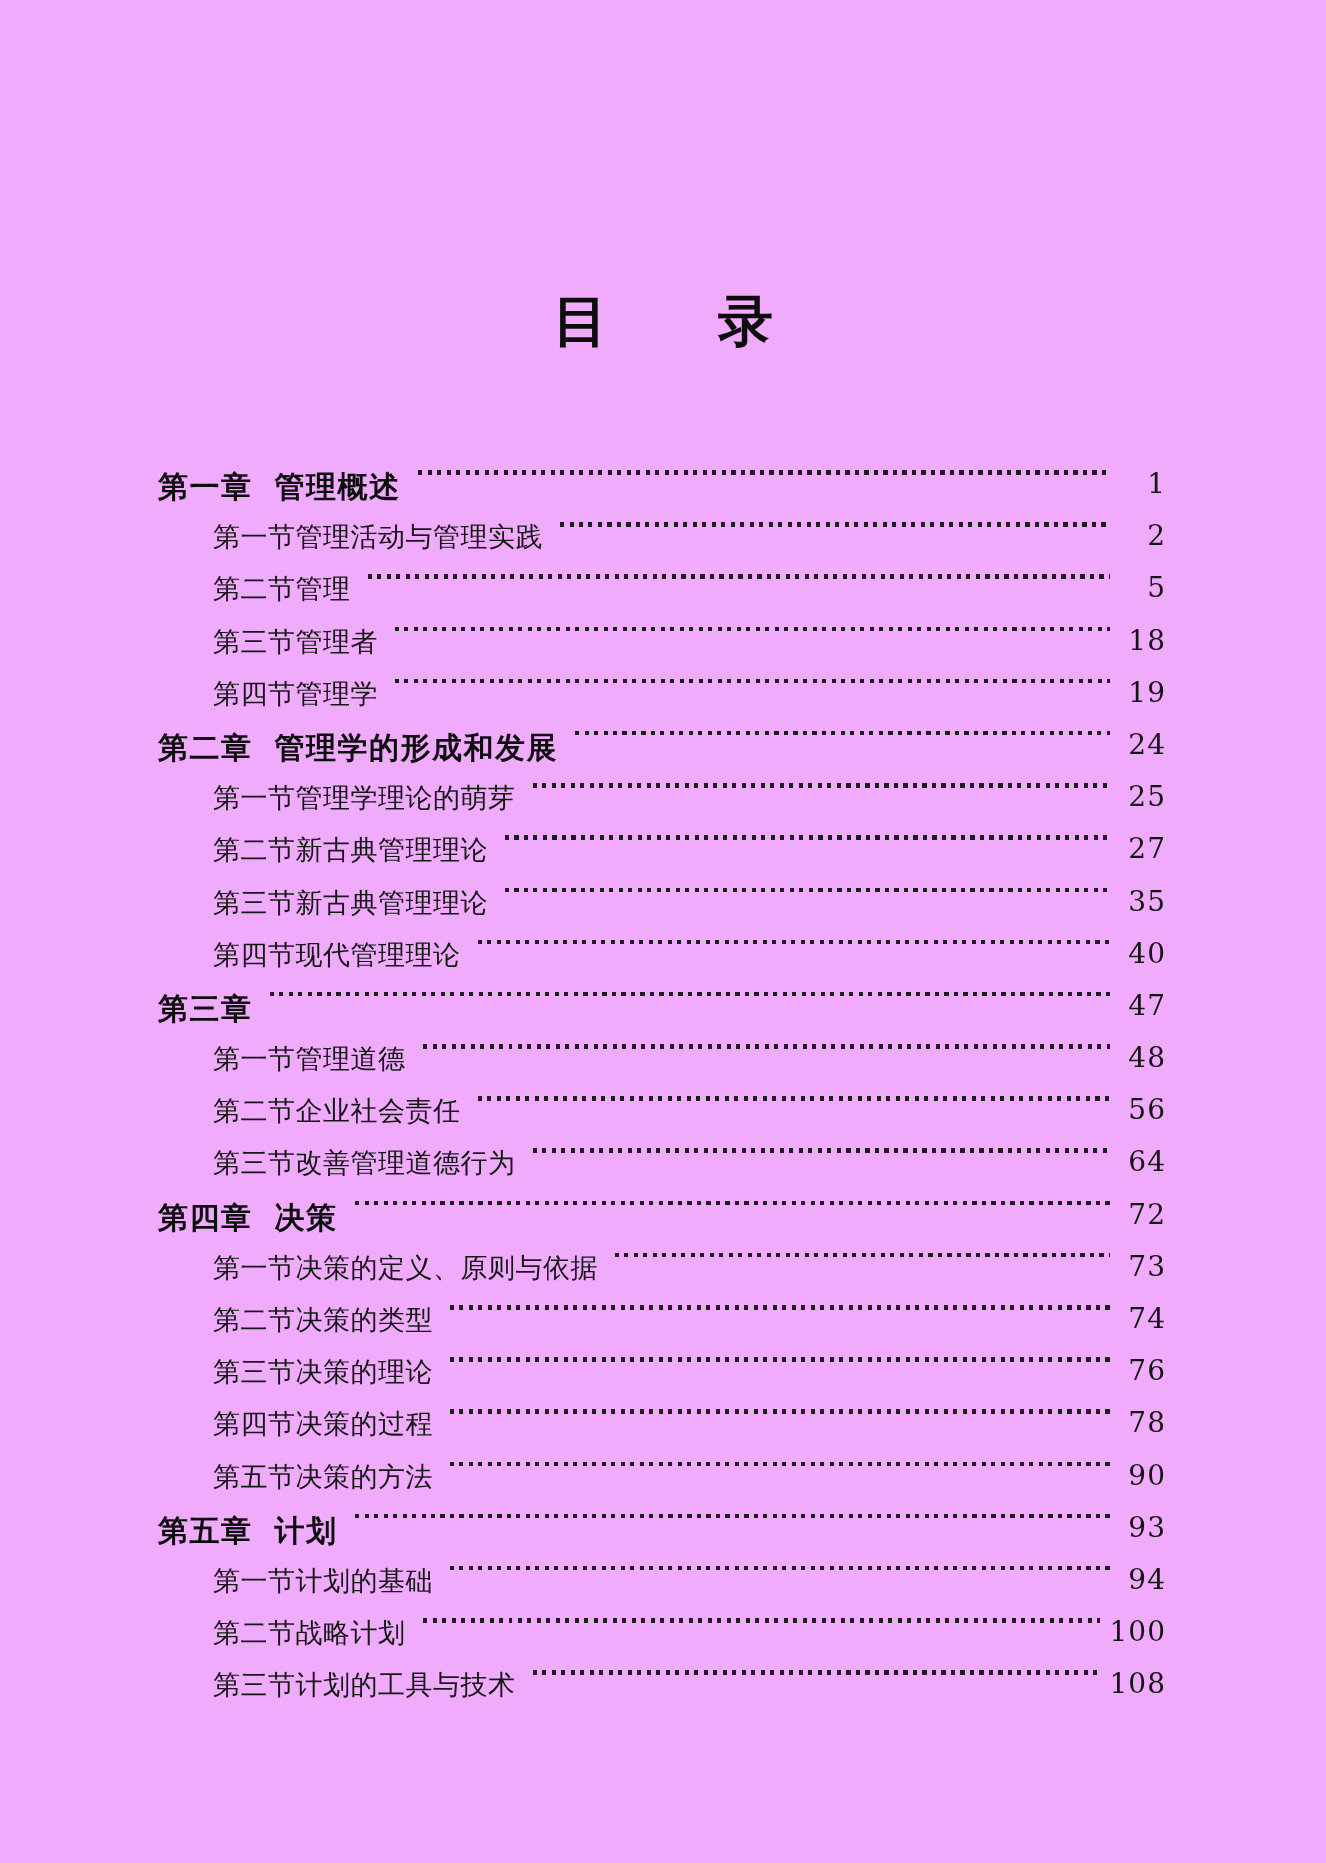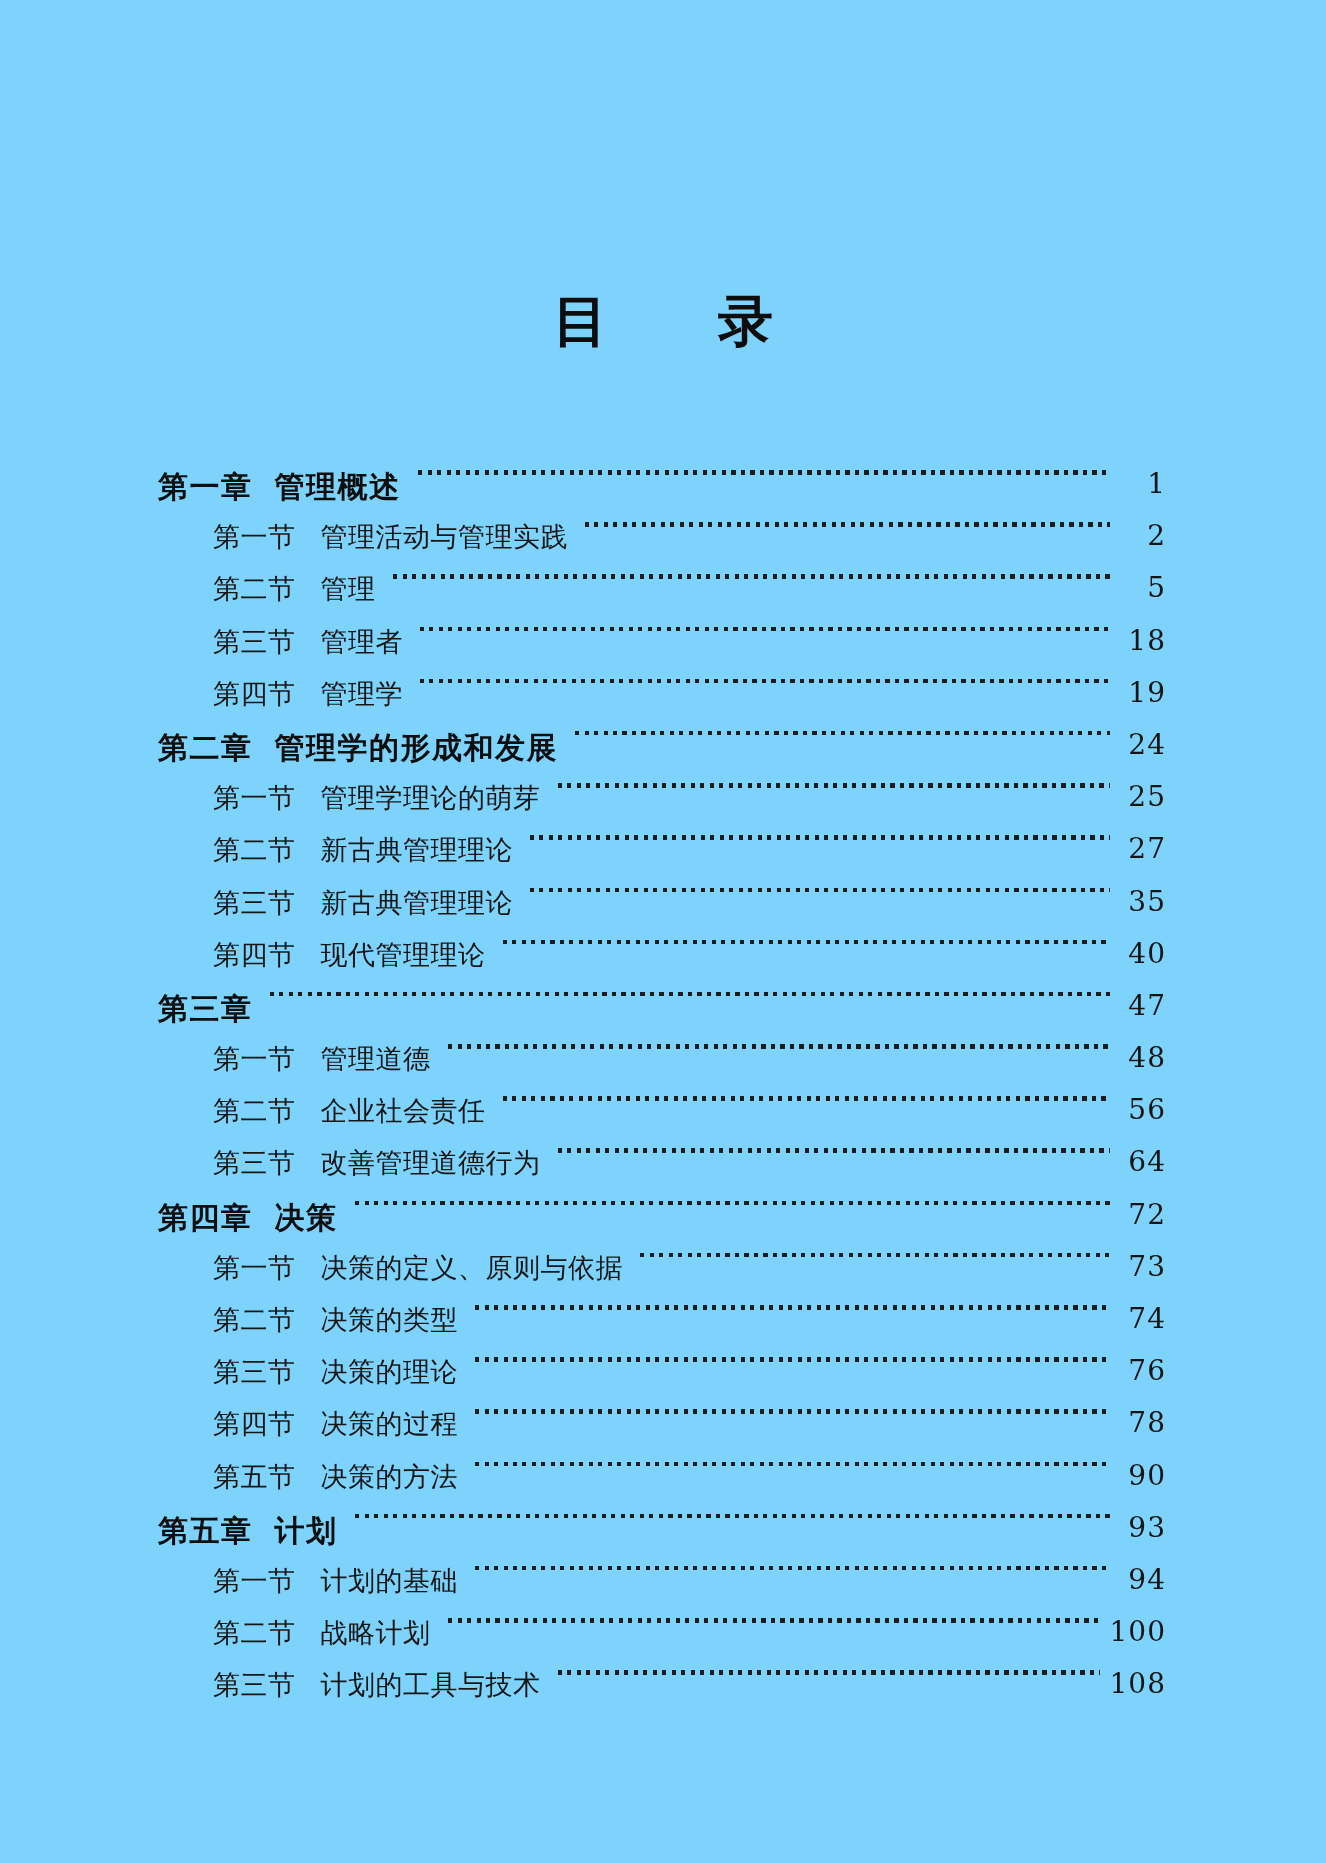--- a/index.html
+++ b/index.html
@@ -4,21 +4,21 @@
 <style>
   html, body {
     margin: 0;
     padding: 0;
     background: #ffffff;
   }
   .page {
     position: relative;
     width: 1326px;
     height: 1863px;
-    background: #7dd3fc;
+    background: #f0abfc;
     color: #131313;
     font-family: "Liberation Serif", serif;
     overflow: hidden;
   }
   .doc-title {
     position: absolute;
     top: 294px;
     left: 0;
     width: 100%;
     margin: 0;
@@ -49,21 +49,21 @@
     letter-spacing: 1.5px;
     color: #0e0e0e;
   }
   .row.section {
     padding-left: 55px;
     font-size: 27px;
     letter-spacing: 0.5px;
     color: #161616;
   }
   .lbl { flex: none; white-space: nowrap; }
-  .ttl { flex: none; white-space: nowrap; margin-left: 25px; }
+  .ttl { flex: none; white-space: nowrap; }
   .row.chapter .ttl { margin-left: 22px; }
   .dots {
     flex: 1 1 auto;
     height: 4.5px;
     margin: 0 10px 0 17px;
     transform: translateY(3px);
     background: repeating-linear-gradient(to right, #1c1c1c 0 4px, transparent 4px 9.5px);
   }
   .pg {
     flex: none;

